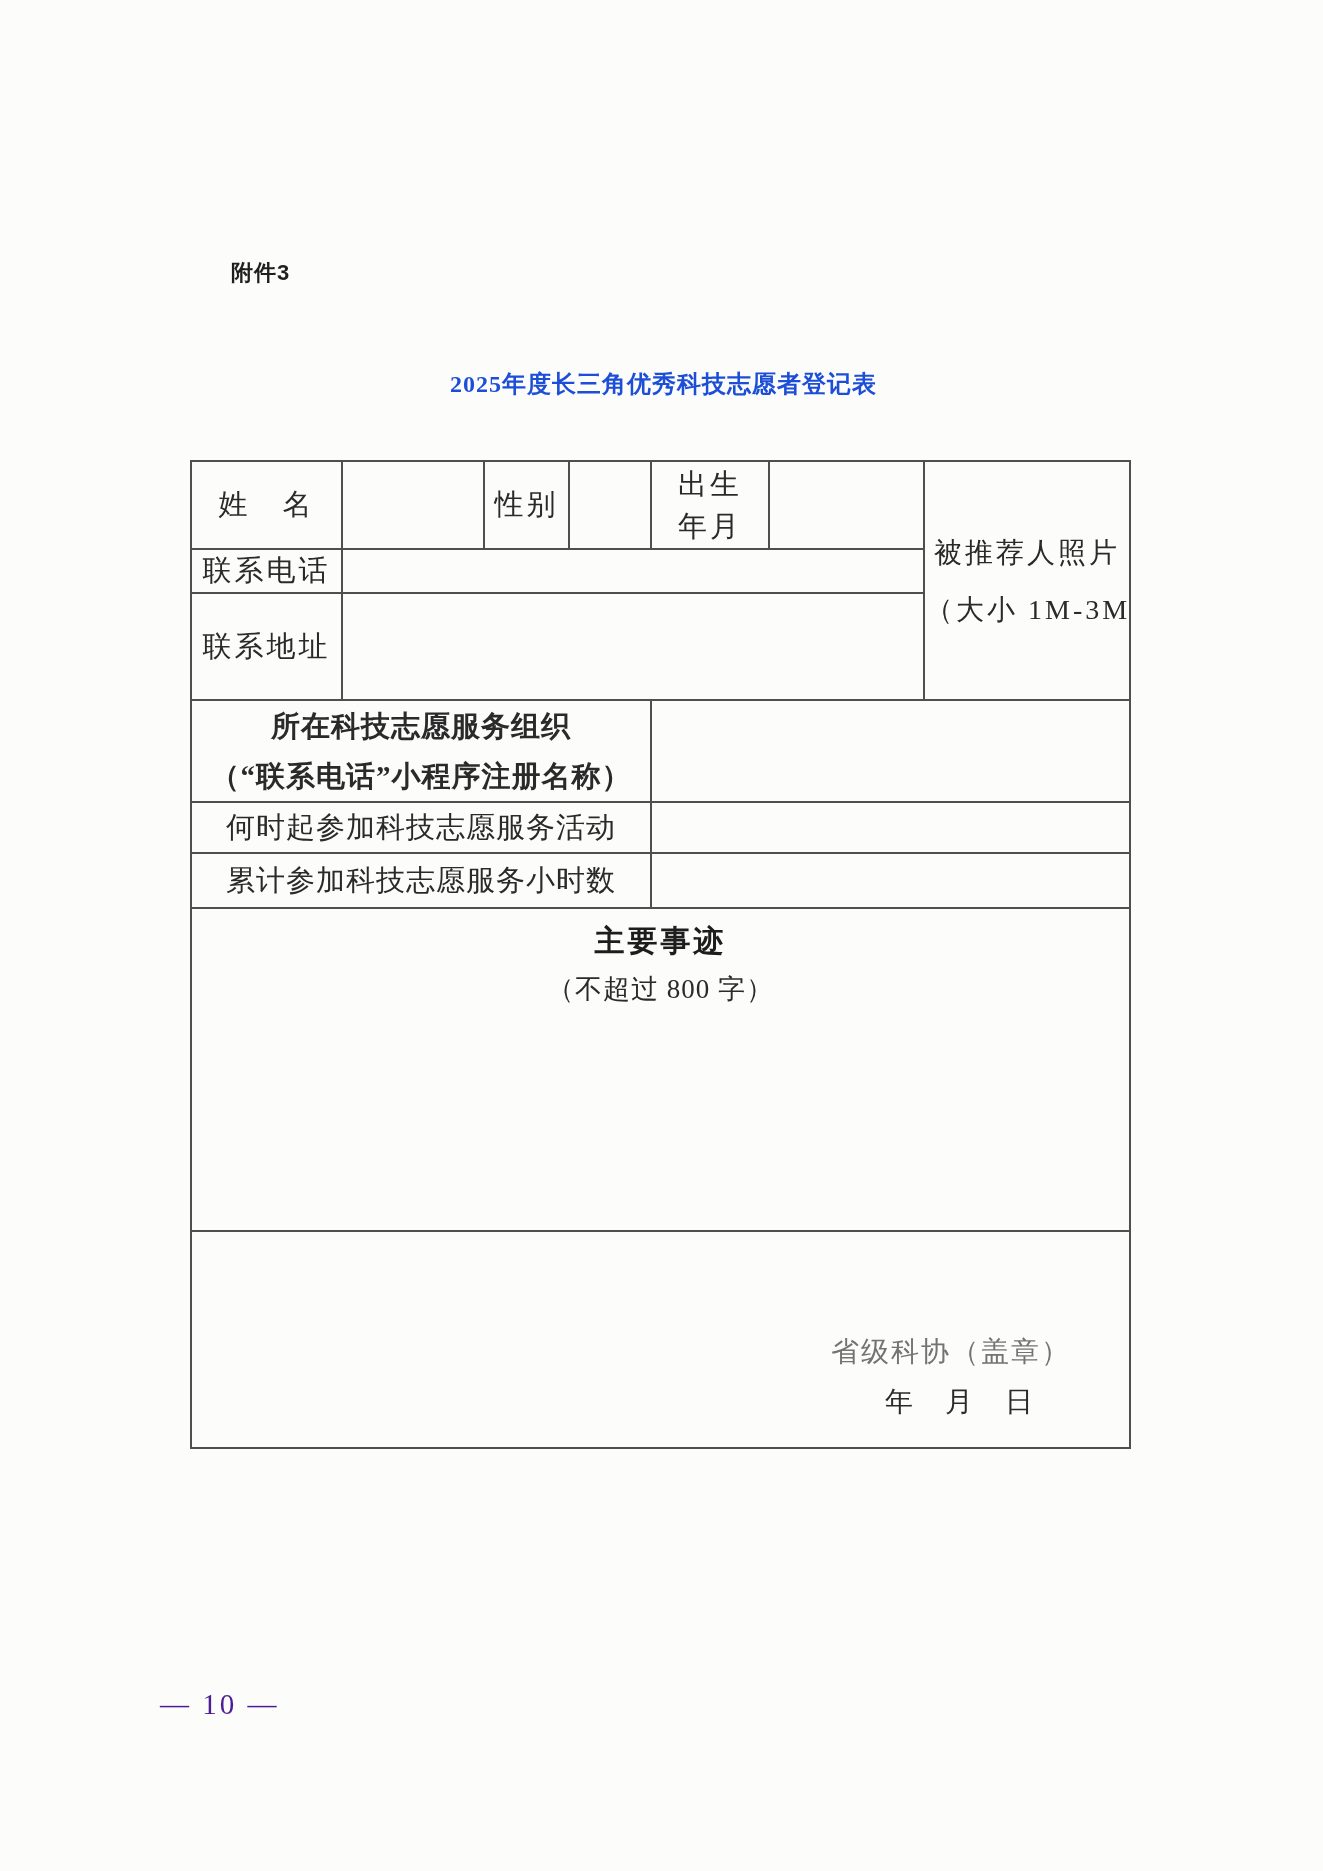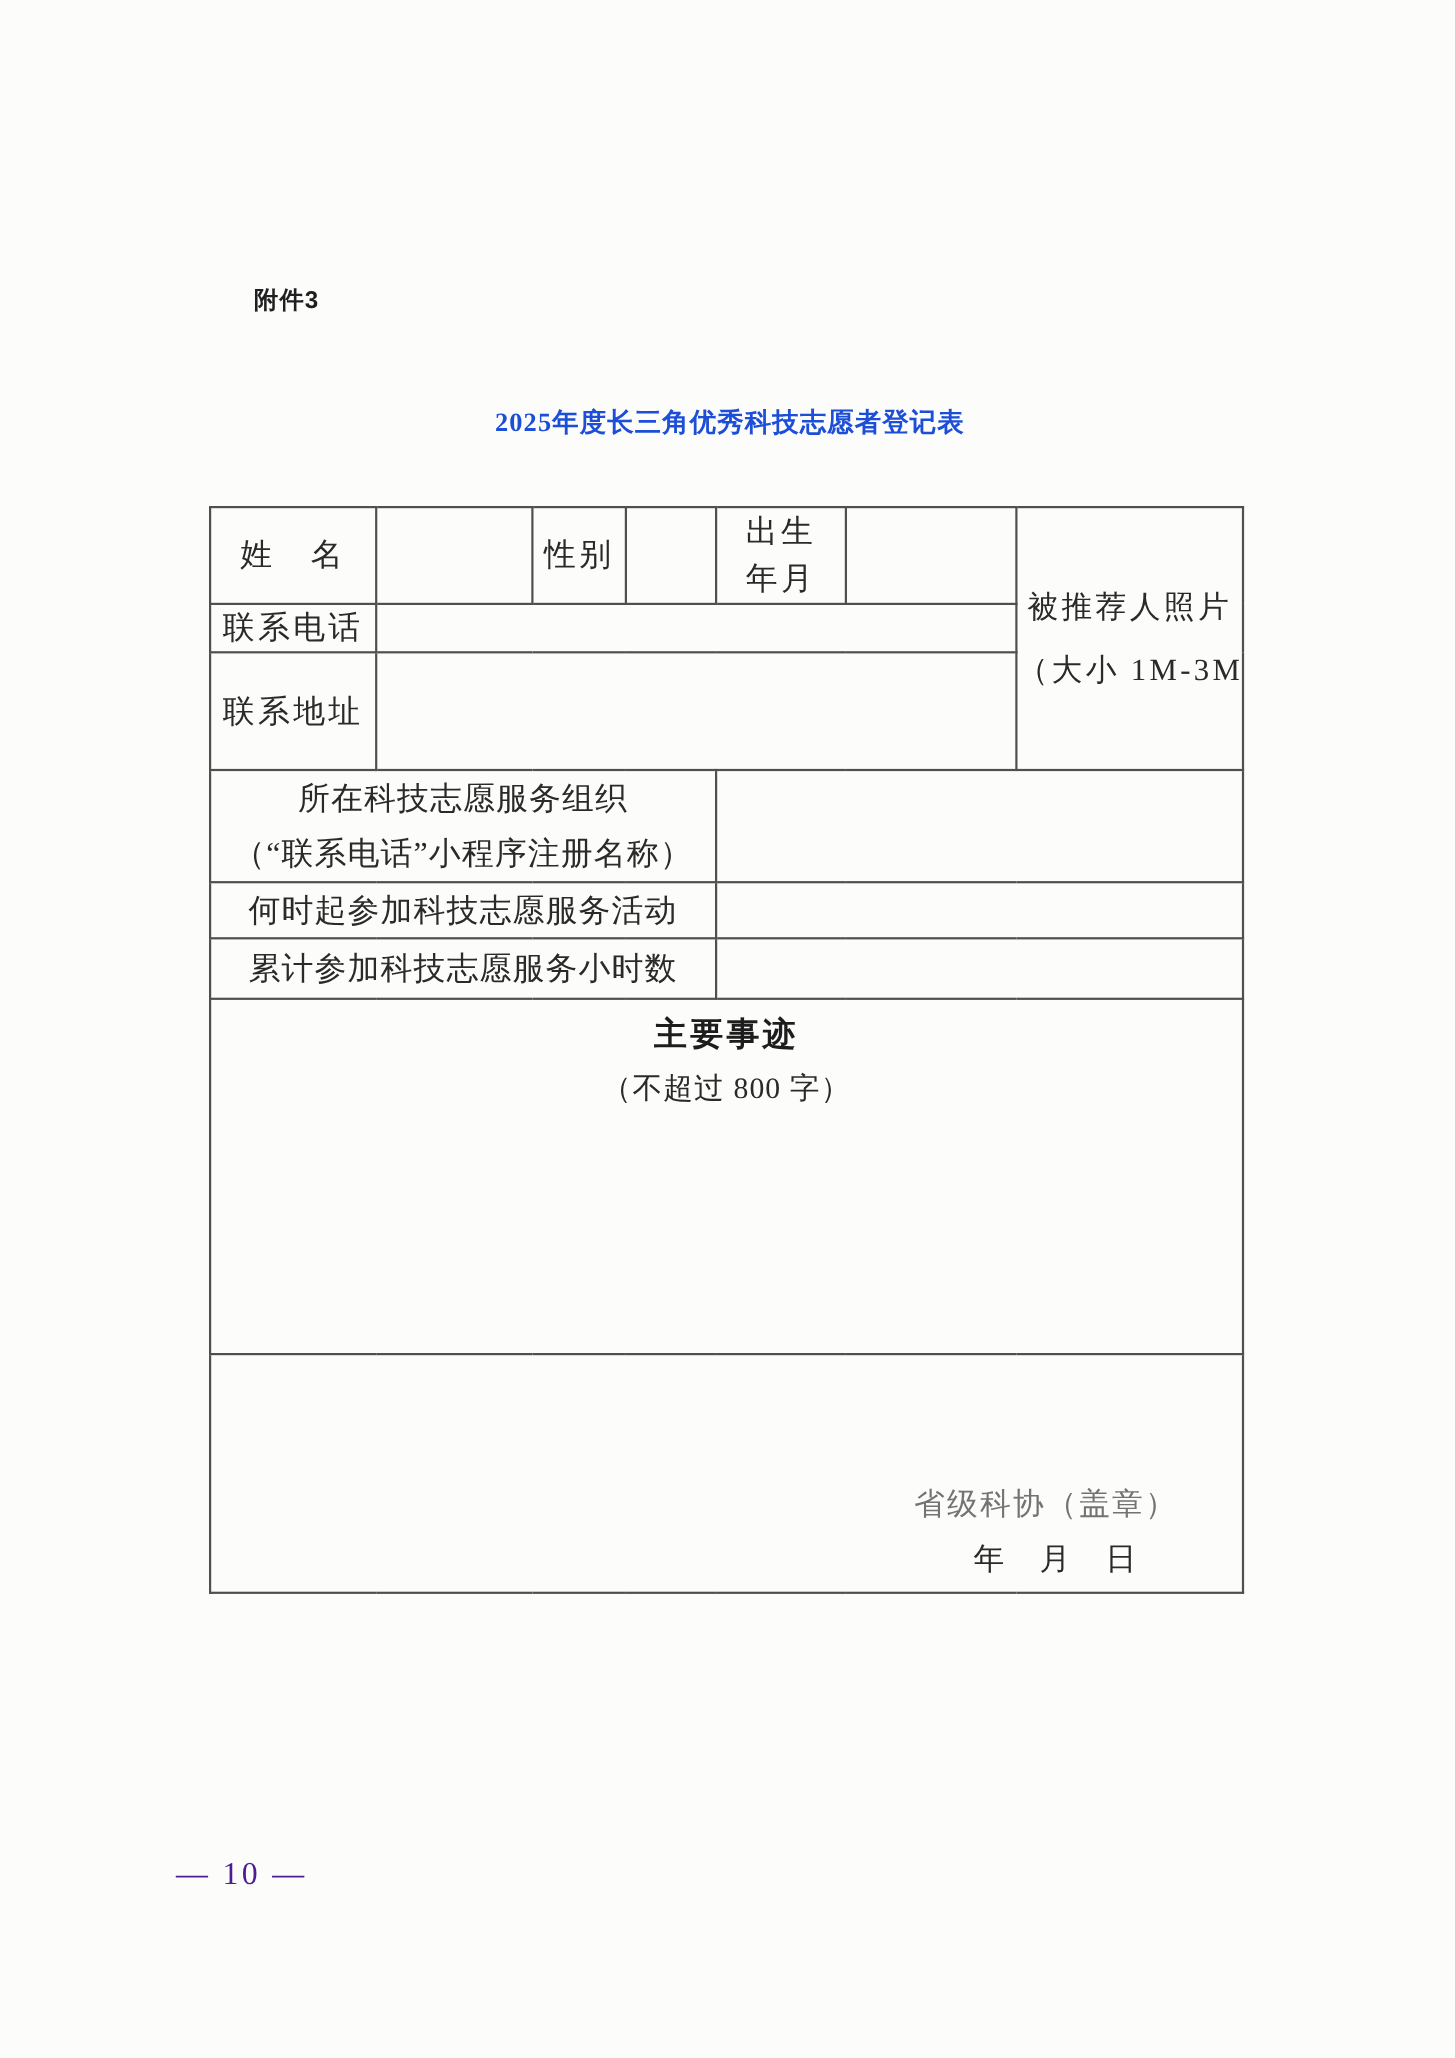--- a/index.html
+++ b/index.html
@@ -48,21 +48,21 @@
     table-layout: fixed;
   }
   table.form-table td {
     border: 2px solid #4f4f4f;
     padding: 0;
     overflow: hidden;
   }
   .r1 { height: 88px; }
   .r2 { height: 44px; }
   .r3 { height: 107px; }
-  .r4 { height: 90px; }
+  .r4 { height: 90px; font-weight: bold; }
   .r5 { height: 51px; }
   .r6 { height: 55px; }
   .r7 { height: 323px; }
   .r8 { height: 217px; }
 
   td.label {
     text-align: center;
     vertical-align: middle;
     font-size: 29px;
     letter-spacing: 3px;
@@ -122,21 +122,21 @@
     line-height: 50px;
     letter-spacing: 2px;
     padding-right: 58px;
     color: #737373;
   }
   .sign-date {
     font-size: 28px;
     line-height: 50px;
     letter-spacing: 2px;
     padding-right: 94px;
-    padding-bottom: 4px;
+    padding-bottom: 20px;
     color: #2a2a2a;
   }
   .page-number {
     position: absolute;
     left: 160px;
     top: 1688px;
     font-size: 29px;
     letter-spacing: 3px;
     color: #4c1d95;
   }

